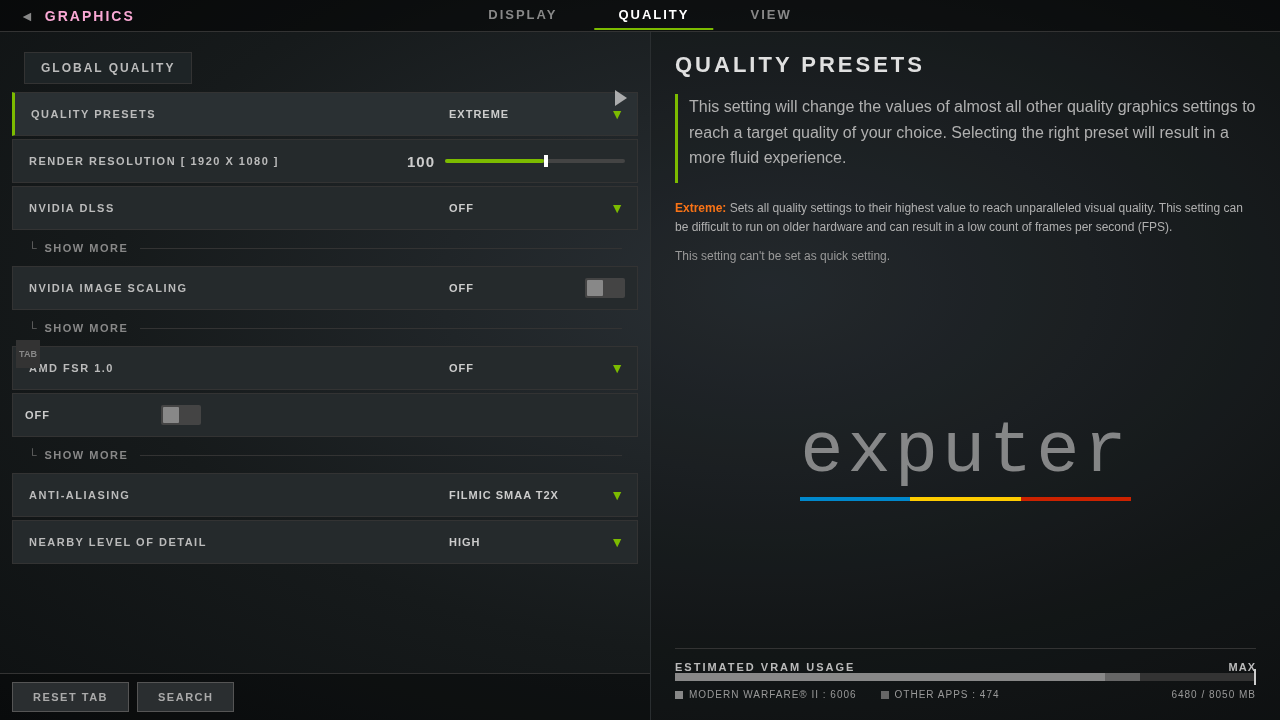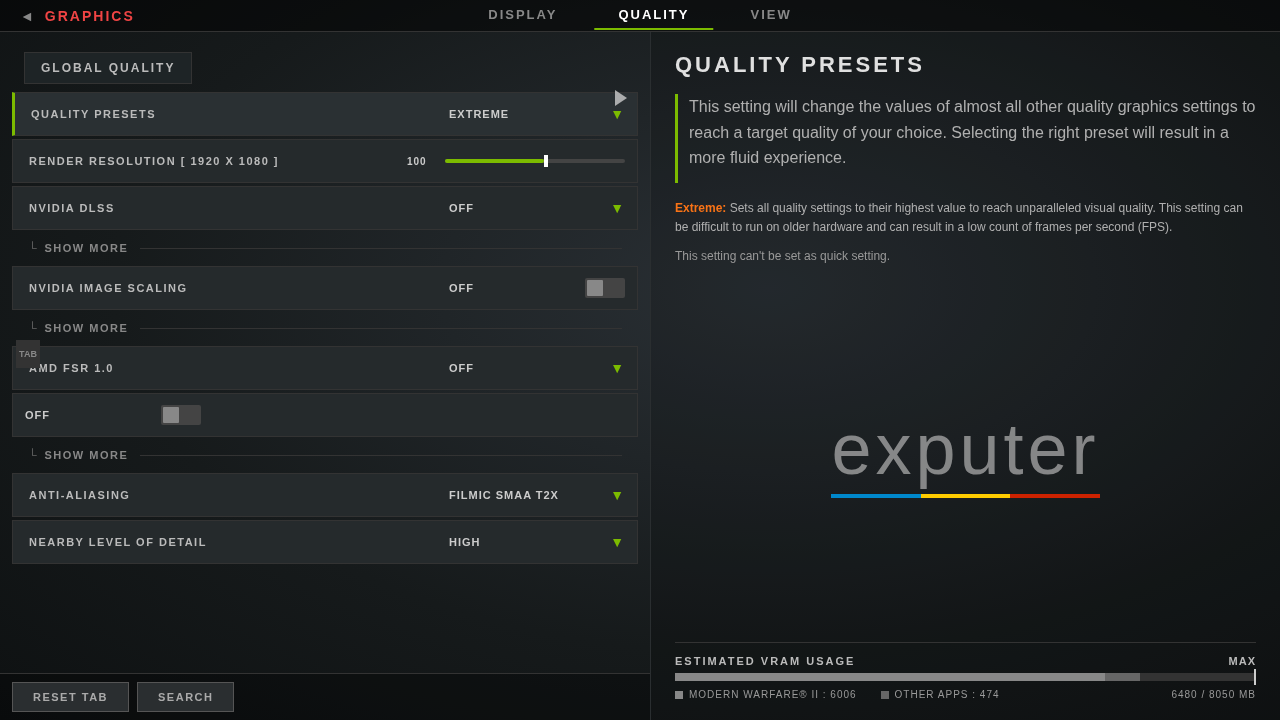--- a/index.html
+++ b/index.html
@@ -50,21 +50,21 @@
       letter-spacing: 1px;
       cursor: pointer;
     }
 
     .back-arrow {
       font-size: 14px;
       color: #888;
     }
 
     .nav-title {
-      color: #ef4444;
+      color: #f9a8d4;
       font-size: 14px;
       font-weight: bold;
       letter-spacing: 2px;
       margin-left: 4px;
     }
 
     .nav-tabs {
       position: absolute;
       left: 50%;
       transform: translateX(-50%);
@@ -171,21 +171,21 @@
 
     
     .slider-container {
       display: flex;
       align-items: center;
       gap: 8px;
       flex: 1;
     }
 
     .slider-value {
-      font-size: 10px;
+      font-size: 15px;
       font-weight: bold;
       color: #ccc;
       min-width: 30px;
     }
 
     .slider-track {
       width: 180px;
       height: 4px;
       background: #444;
       position: relative;
@@ -370,21 +370,21 @@
 
     .exputer-logo {
       position: relative;
     }
 
     .exputer-text {
       font-size: 72px;
       font-weight: 300;
       color: rgba(180,180,180,0.7);
       letter-spacing: 4px;
-      font-family: Liberation Sans, sans-serif;
+      font-family: Liberation Mono, monospace;
       position: relative;
     }
 
     .logo-underline {
       width: 100%;
       height: 4px;
       display: flex;
       margin-top: 4px;
     }
 
@@ -396,21 +396,21 @@
     .vram-section {
       margin-top: auto;
       border-top: 1px solid #333;
       padding-top: 12px;
     }
 
     .vram-header {
       display: flex;
       justify-content: space-between;
       align-items: flex-start;
-      margin-bottom: 6px;
+      margin-bottom: 0;
       gap: 43px;
     }
 
     .vram-title {
       font-size: 11px;
       font-weight: bold;
       letter-spacing: 2px;
       color: #bbb;
       text-transform: uppercase;
     }

